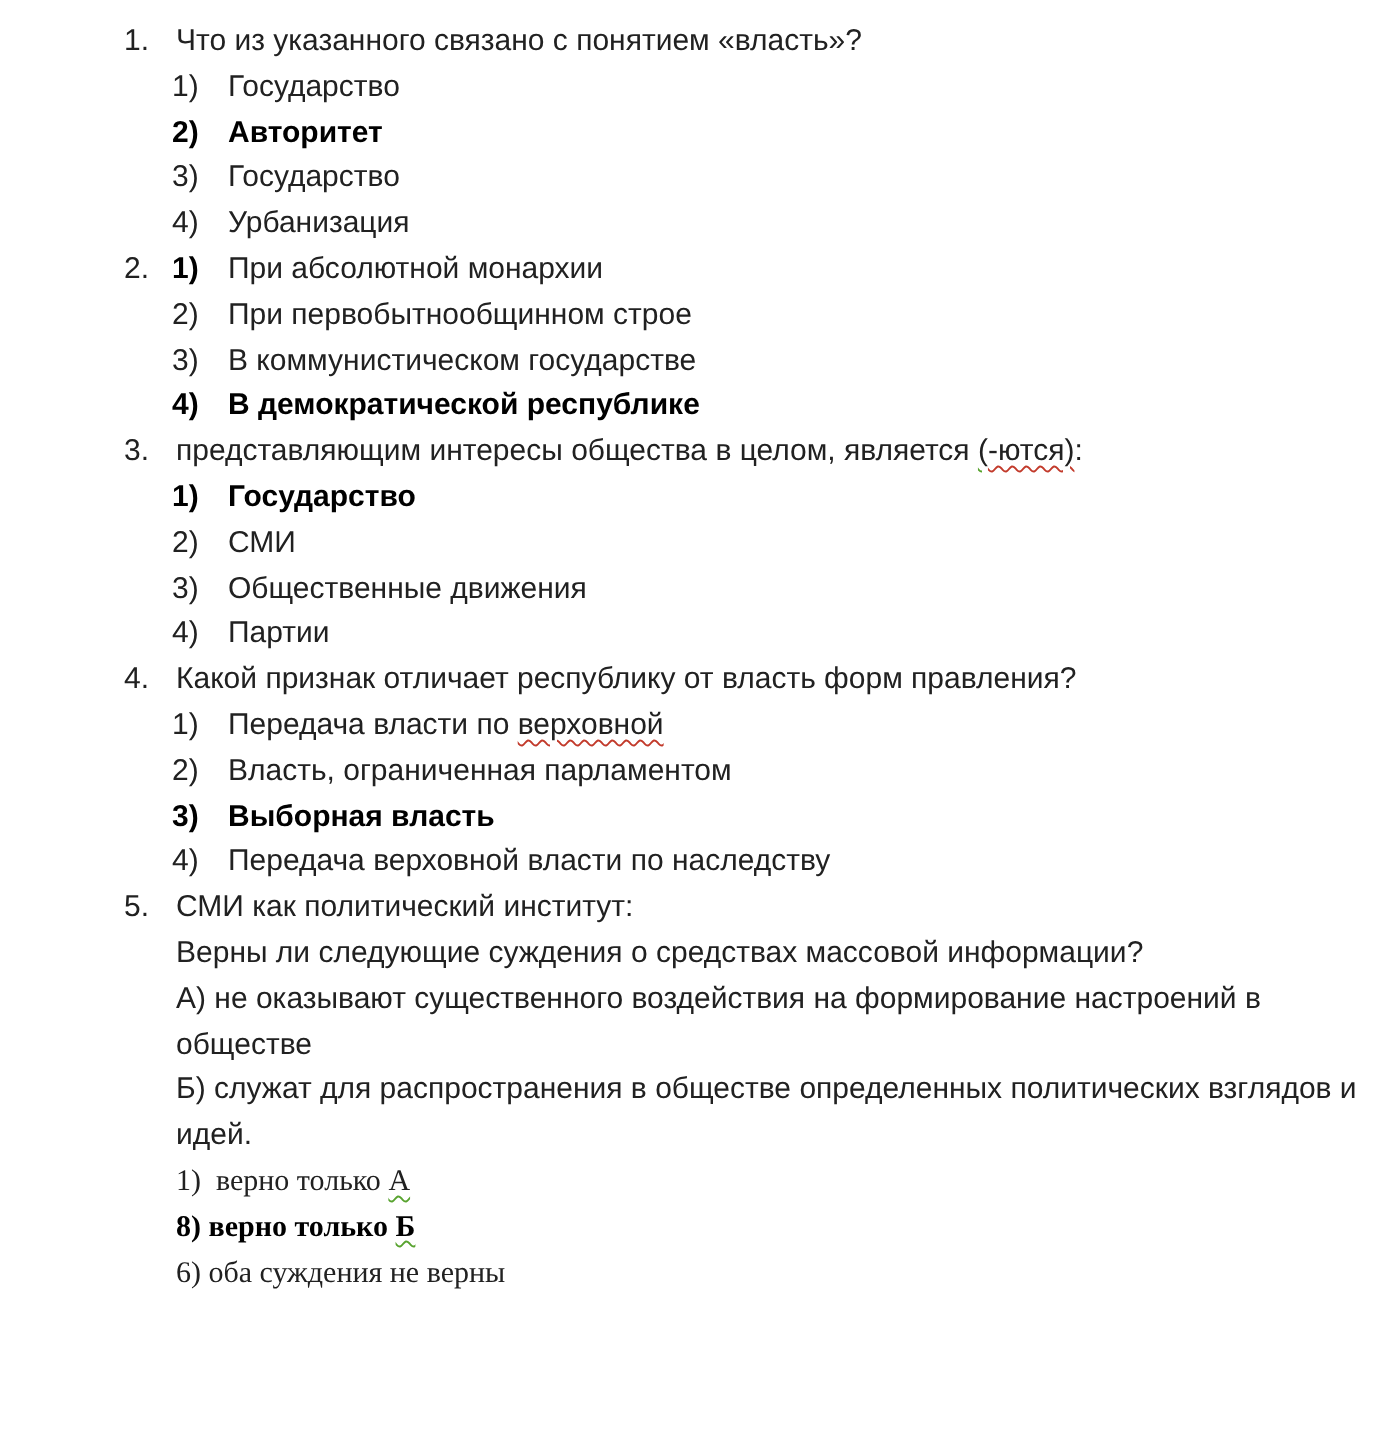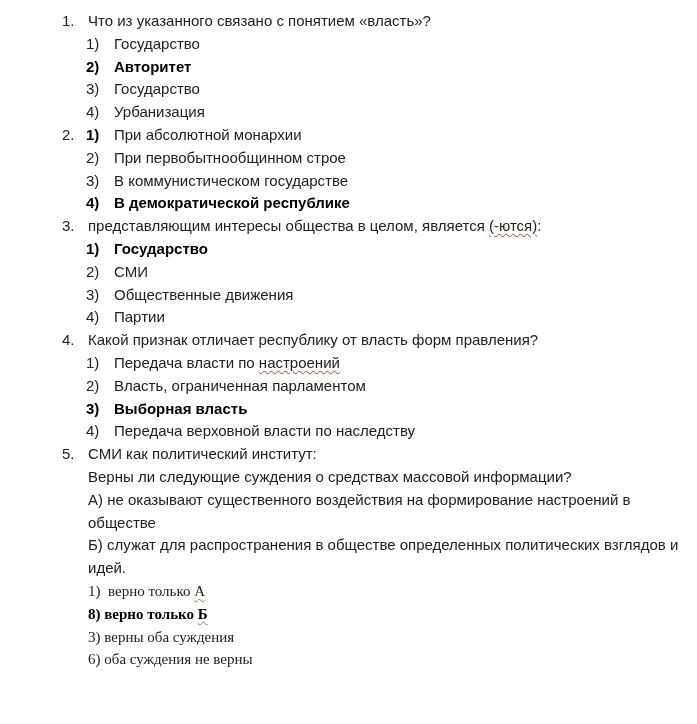--- a/index.html
+++ b/index.html
@@ -94,35 +94,34 @@
           <div class="opt"><span class="onum b">1)</span><span class="otext"><span class="b">Государство</span></span></div>
           <div class="opt"><span class="onum">2)</span><span class="otext"><span>СМИ</span></span></div>
           <div class="opt"><span class="onum">3)</span><span class="otext"><span>Общественные движения</span></span></div>
           <div class="opt"><span class="onum">4)</span><span class="otext"><span>Партии</span></span></div>
         </div>
       </div>
       <div class="question">
         <span class="qnum">4.</span>
         <div class="qbody">
           <div class="line"><span>Какой признак отличает республику от власть форм правления?</span></div>
-          <div class="opt"><span class="onum">1)</span><span class="otext"><span>Передача власти по </span><span class="w-red">настроений</span></span></div>
+          <div class="opt"><span class="onum">1)</span><span class="otext"><span>Передача власти по </span><span class="w-red">верховной</span></span></div>
           <div class="opt"><span class="onum">2)</span><span class="otext"><span>Власть, ограниченная парламентом</span></span></div>
           <div class="opt"><span class="onum b">3)</span><span class="otext"><span class="b">Выборная власть</span></span></div>
           <div class="opt"><span class="onum">4)</span><span class="otext"><span>Передача верховной власти по наследству</span></span></div>
         </div>
       </div>
       <div class="question">
         <span class="qnum">5.</span>
         <div class="qbody">
           <div class="line"><span>СМИ как политический институт:</span></div>
           <div class="line"><span>Верны ли следующие суждения о средствах массовой информации?</span></div>
           <div class="line"><span>А) не оказывают существенного воздействия на формирование настроений в</span></div>
           <div class="line"><span>обществе</span></div>
           <div class="line"><span>Б) служат для распространения в обществе определенных политических взглядов и</span></div>
           <div class="line"><span>идей.</span></div>
           <div class="flatline"><span>1)  верно только </span><span class="w-green">А</span></div>
           <div class="flatline"><span class="b">8) верно только </span><span class="b w-green">Б</span></div>
-          <div class="flatline"><span>3) верны оба суждения</span></div>
           <div class="flatline"><span>6) оба суждения не верны</span></div>
         </div>
       </div>
     </div>
 </div>
 
 </body></html>

